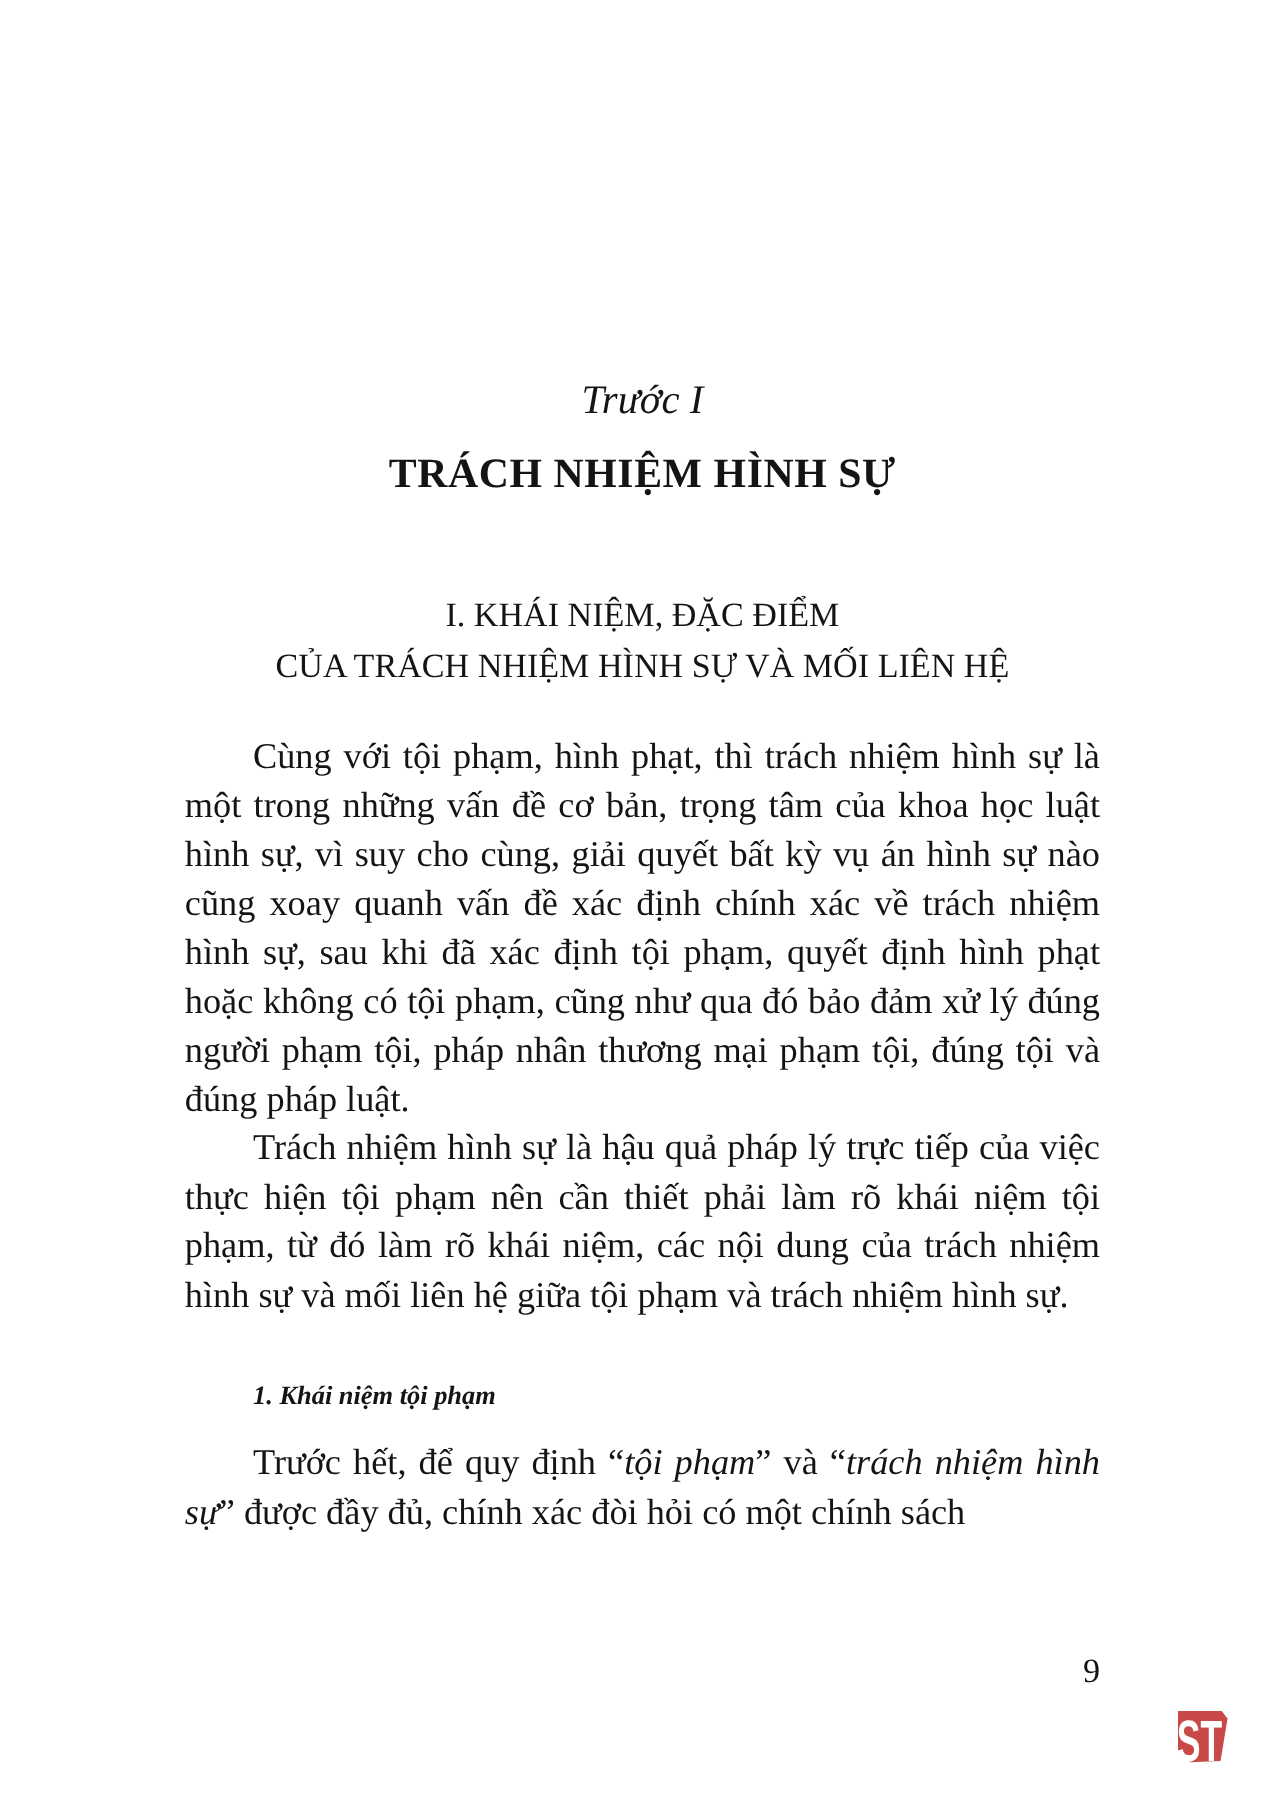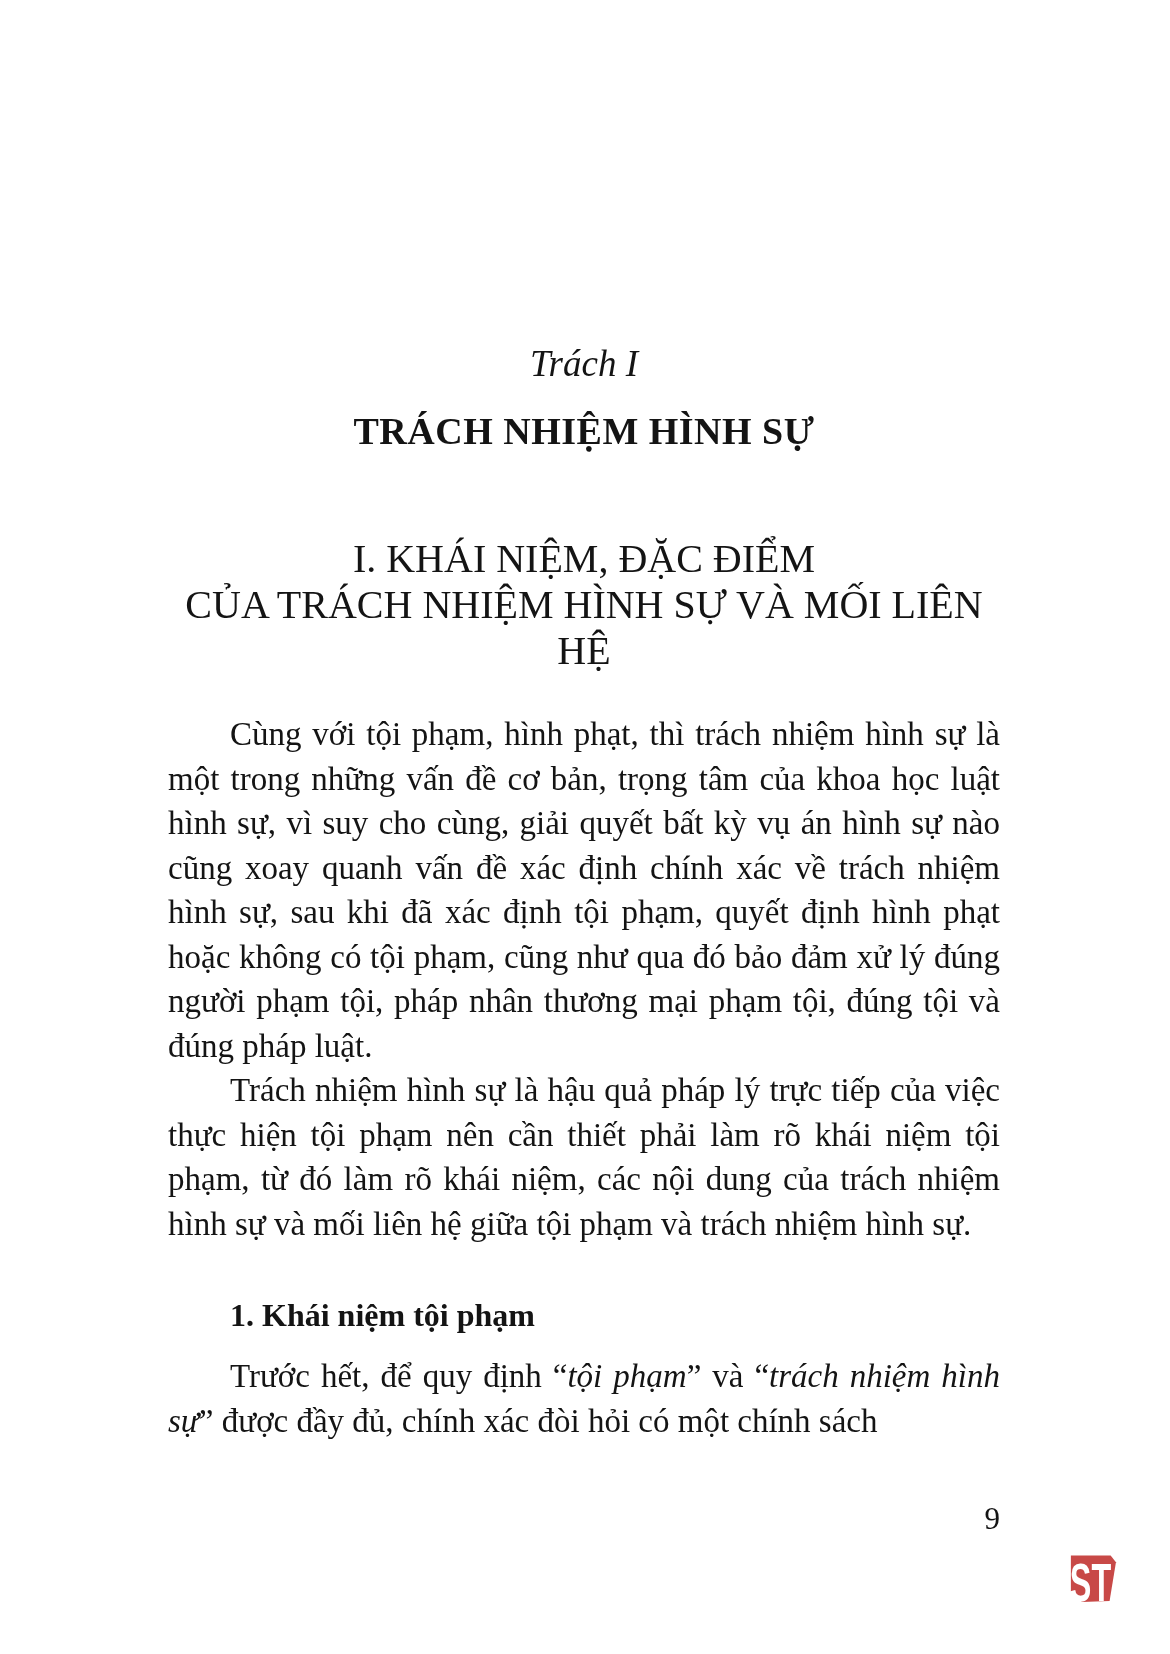--- a/index.html
+++ b/index.html
@@ -29,41 +29,42 @@
     margin: 18px 0 0 0;
     text-align: center;
     font-size: 38px;
     line-height: 50px;
     font-weight: bold;
     letter-spacing: 0.5px;
   }
   .section-heading {
     margin: 80px 0 0 0;
     text-align: center;
-    font-size: 40px;
+    font-size: 31px;
     line-height: 46px;
     font-weight: normal;
   }
   .section-heading .shl { display: block; }
   .body-para {
     margin: 0;
     font-size: 33px;
     line-height: 44.5px;
     text-align: justify;
     text-justify: inter-word;
     text-indent: 62px;
   }
   .para-1 { margin-top: 38px; }
   .para-3 { margin-top: 16px; font-family: Liberation Serif, serif; }
   .subheading {
     margin: 46px 0 0 0;
     padding-left: 62px;
-    font-size: 32px;
+    font-size: 24px;
     line-height: 46px;
     font-weight: bold;
+    font-style: italic;
   }
   .it { font-style: italic; }
   .page-number {
     position: absolute;
     left: 168px;
     top: 1500px;
     width: 832px;
     text-align: right;
     font-size: 31px;
     line-height: 38px;
@@ -77,21 +78,21 @@
   }
   .publisher-logo svg { display: block; width: 53px; height: 60px; }
 </style>
 </head>
 <body>
 
 <div class="page">
 
   <main class="content">
 
-    <div class="chapter-label">Trách I</div>
+    <div class="chapter-label">Trước I</div>
 
     <h1 class="chapter-title">TRÁCH NHIỆM HÌNH SỰ</h1>
 
     <h2 class="section-heading">
       <span class="shl">I. KHÁI NIỆM, ĐẶC ĐIỂM</span>
       <span class="shl">CỦA TRÁCH NHIỆM HÌNH SỰ VÀ MỐI LIÊN HỆ</span>
     </h2>
 
     <p class="body-para para-1">Cùng với tội phạm, hình phạt, thì trách nhiệm hình sự là một trong những vấn đề cơ bản, trọng tâm của khoa học luật hình sự, vì suy cho cùng, giải quyết bất kỳ vụ án hình sự nào cũng xoay quanh vấn đề xác định chính xác về trách nhiệm hình sự, sau khi đã xác định tội phạm, quyết định hình phạt hoặc không có tội phạm, cũng như qua đó bảo đảm xử lý đúng người phạm tội, pháp nhân thương mại phạm tội, đúng tội và đúng pháp luật.</p>
 

